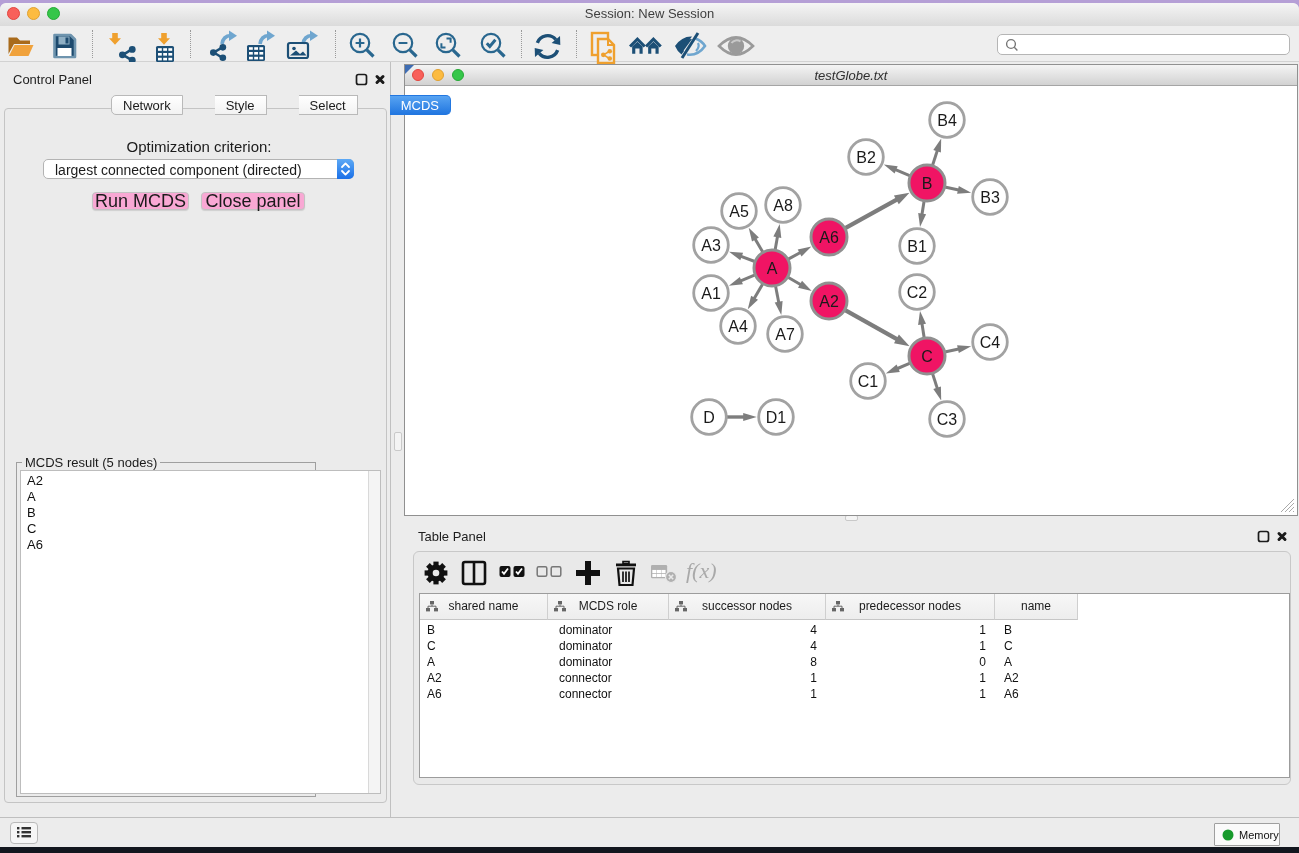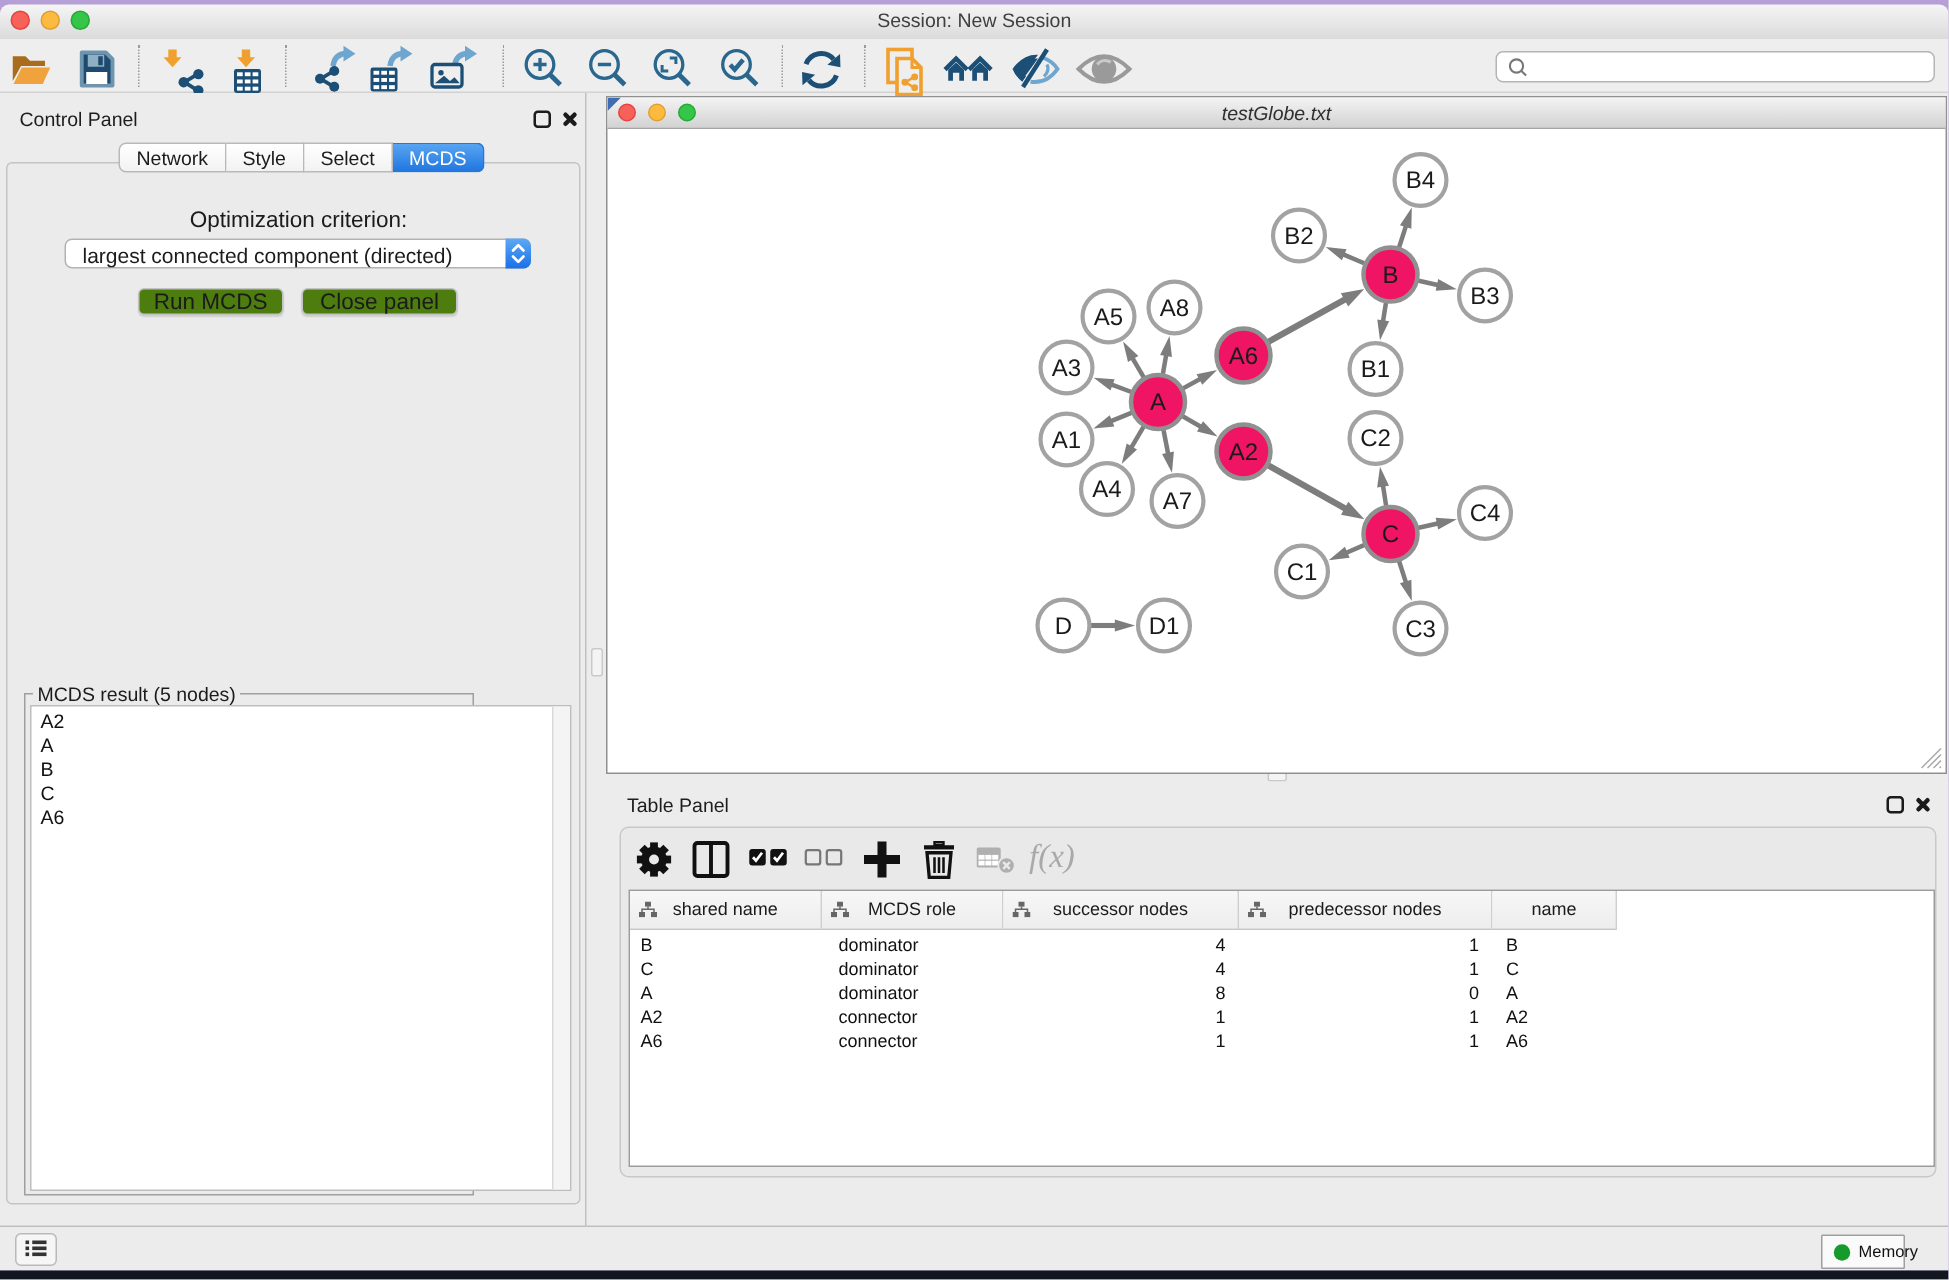--- a/index.html
+++ b/index.html
@@ -13,30 +13,30 @@
   border-radius:6px 6px 0 0;padding-left:40px; }
 #titlebar .title { position:absolute; left:0; right:0; top:3px; text-align:center; font-size:13px; color:#3f3f3f; }
 .tl { position:absolute; top:4px; width:13px; height:13px; border-radius:50%; }
 #toolbar { position:absolute; left:0; top:23px; width:100%; height:36px; background:#eeeeee; border-bottom:1px solid #d2d2d2; }
 .tsep { position:absolute; top:4px; height:28px; width:0; border-left:1px dotted #9a9a9a; }
 #searchbox { position:absolute; left:997px; top:8px; width:293px; height:21px; background:#fff; border:1px solid #b5b5b5; border-radius:5px; }
 
 #cpanel { position:absolute; left:0; top:59px; width:391px; height:759px; background:#ececec; border-right:1px solid #c0c0c0; }
 #cpanel .phead { position:absolute; left:13px; top:10px; font-size:13px; color:#1d1d1d; }
 .tabs { position:absolute; display:flex; height:20px; z-index:5; }
-.tab { height:20px; line-height:19px; font-size:13px; color:#1b1b1b; background:linear-gradient(#ffffff,#f2f2f2); border:1px solid #b9b9b9; border-left:none; padding:0 11px; text-align:left; }
+.tab { height:20px; line-height:19px; font-size:13px; color:#1b1b1b; background:linear-gradient(#ffffff,#f2f2f2); border:1px solid #b9b9b9; border-left:none; padding:0 11px; text-align:left;margin-left:32px; }
 .tab.first { border-left:1px solid #b9b9b9; border-radius:5px 0 0 5px; }
 .tab.last { border-radius:0 5px 5px 0; }
 .tab.sel { background:linear-gradient(#58a4f2,#2277e0); color:#fff; border-color:#2277e0; }
 #cpbody { position:absolute; left:4px; top:46px; width:383px; height:695px; background:#ebebeb; border:1px solid #c4c4c4; border-radius:4px; }
 #optlabel { position:absolute; left:4px; width:100%; top:76px; text-align:center; font-size:15px; color:#1b1b1b; }
 #dropdown { position:absolute; left:43px; top:97px; width:311px; height:20px; background:#fff; border:1px solid #b3b3b3; border-radius:5px; }
 #dropdown .txt { position:absolute; left:11px; top:2px; font-size:14px; color:#1b1b1b; }
 #dropdown .step { position:absolute; right:-1px; top:-1px; width:17px; height:20px; border-radius:0 5px 5px 0; background:linear-gradient(#5da9f5,#1a70e8); }
-.btn { position:absolute; height:18px; background:#4d7c0f; border:1px solid #c3c3c3; border-radius:4px; box-shadow:0 1px 1px rgba(0,0,0,0.12); font-size:15px; color:#1b1b1b; text-align:center; line-height:17px; }
+.btn { position:absolute; height:18px; background:#f9a8d4; border:1px solid #c3c3c3; border-radius:4px; box-shadow:0 1px 1px rgba(0,0,0,0.12); font-size:18px; color:#1b1b1b; text-align:center; line-height:17px; }
 #fieldset { position:absolute; left:16px; top:400px; width:300px; height:335px; border:1px solid #9f9f9f; }
 #fieldset .legend { position:absolute; left:5px; top:-8px; background:#ebebeb; padding:0 3px; font-size:13px; color:#1b1b1b; }
 #mcdslist { position:absolute; left:3px; top:7px; width:361px; height:324px; background:#fff; border:1px solid #bdbdbd; font-size:13px; color:#111; padding-top:2px; }
 
 #mcdslist div.item { padding-left:6px; height:16px; line-height:16px; }
 #mcdssb { position:absolute; left:347px; top:0px; width:12px; height:322px; background:#f4f4f4; border-left:1px solid #d9d9d9; }
 
 #netwin { position:absolute; left:404px; top:61px; width:894px; height:452px; background:#fff; border:1px solid #909090; }
 #nettitle { position:absolute; left:0; top:0; width:100%; height:21px; background:linear-gradient(#f4f4f4,#d2d2d2); border-bottom:1px solid #a5a5a5; }
 #nettitle .title { position:absolute; left:0; right:0; top:3px; text-align:center; font-size:13px; color:#2e2e2e;font-style:italic; }
@@ -46,21 +46,21 @@
 #ttoolwrap { position:absolute; left:9px; top:30px; width:878px; height:234px; background:#e9e9e9; border:1px solid #c8c8c8; border-radius:6px; }
 #ttable { position:absolute; left:5px; top:41px; width:871px; height:185px; overflow:hidden; background:#fff; border:1px solid #9c9c9c; }
 .thead { position:absolute; top:0; height:26px; background:linear-gradient(#f7f7f7,#ededed); border-right:1px solid #cfcfcf; border-bottom:1px solid #c6c6c6; font-size:12px; color:#1b1b1b; text-align:center; line-height:25px; }
 .trow { position:absolute; font-size:12px; color:#111; height:16px; line-height:16px; }
 
 #btabs { position:absolute; left:269px; top:270px; }
 #btabs .tab { padding:0 13px; }
 
 #statusbar { position:absolute; left:0; top:814px; width:1299px; height:29px; background:#ececec; border-top:1px solid #bfbfbf; }
 #listbtn { position:absolute; left:10px; top:4px; width:28px; height:22px; background:#f6f6f6; border:1px solid #b9b9b9; border-radius:4px; }
-#membtn { position:absolute; left:1214px; top:5px; width:56px; height:23px; background:#fafafa; border:1px solid #9f9f9f; border-radius:1px; font-size:11px; color:#111; }
+#membtn { position:absolute; left:1214px; top:5px; width:66px; height:23px; background:#fafafa; border:1px solid #9f9f9f; border-radius:1px; font-size:11px; color:#111; }
 #bottomdark { position:absolute; left:0; top:847px; width:1299px; height:6px; background:#12161e; }
 </style>
 </head>
 <body>
 <div id="win">
 
   <div id="titlebar">
     <div class="tl" style="left:7px;  background:#f8605a; border:1px solid #e2463f;"></div>
     <div class="tl" style="left:27px; background:#fcbb40; border:1px solid #e0a030;"></div>
     <div class="tl" style="left:47px; background:#35c649; border:1px solid #26a936;"></div>

